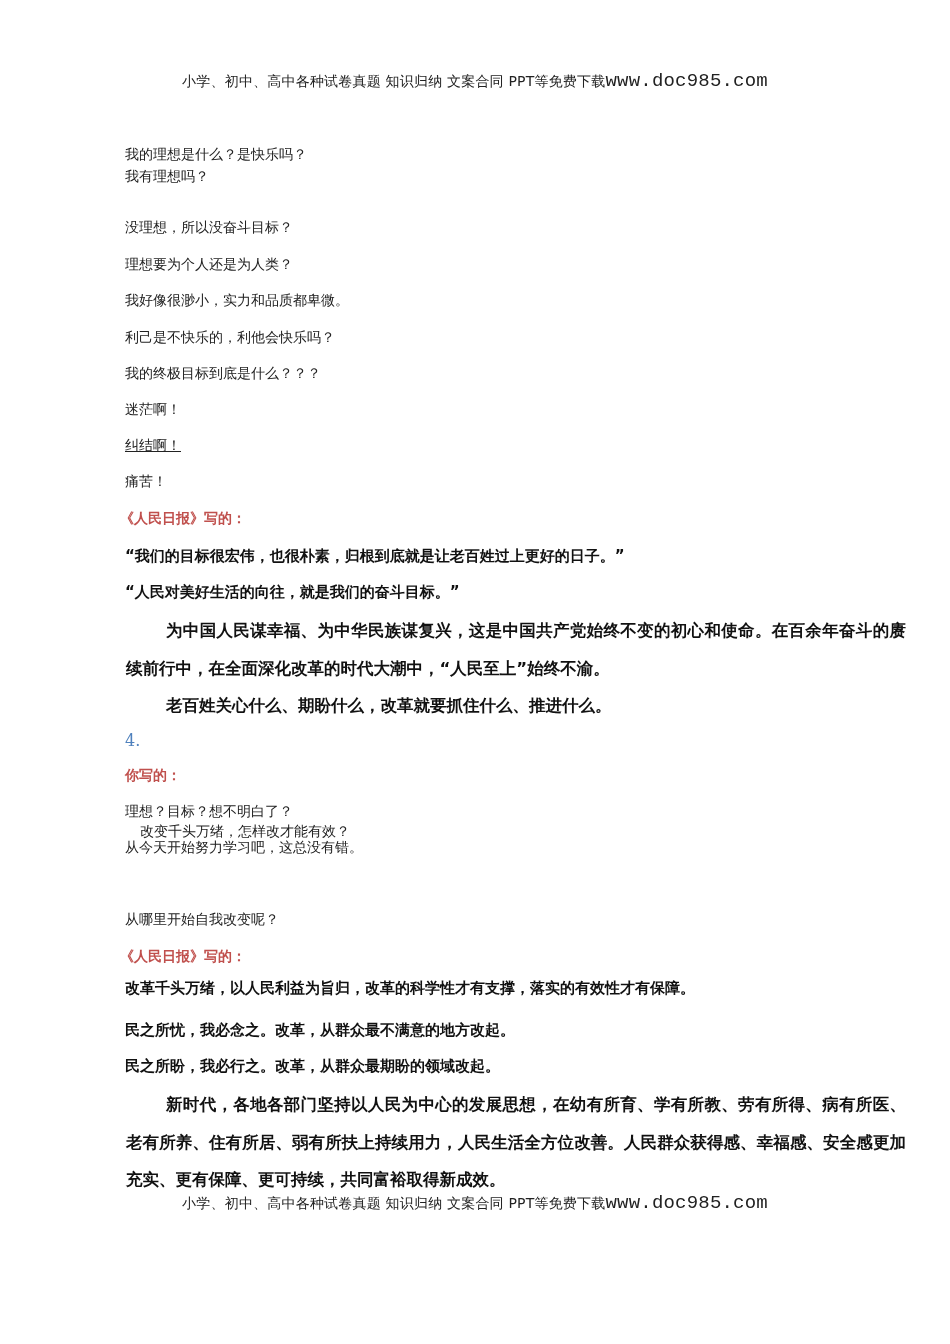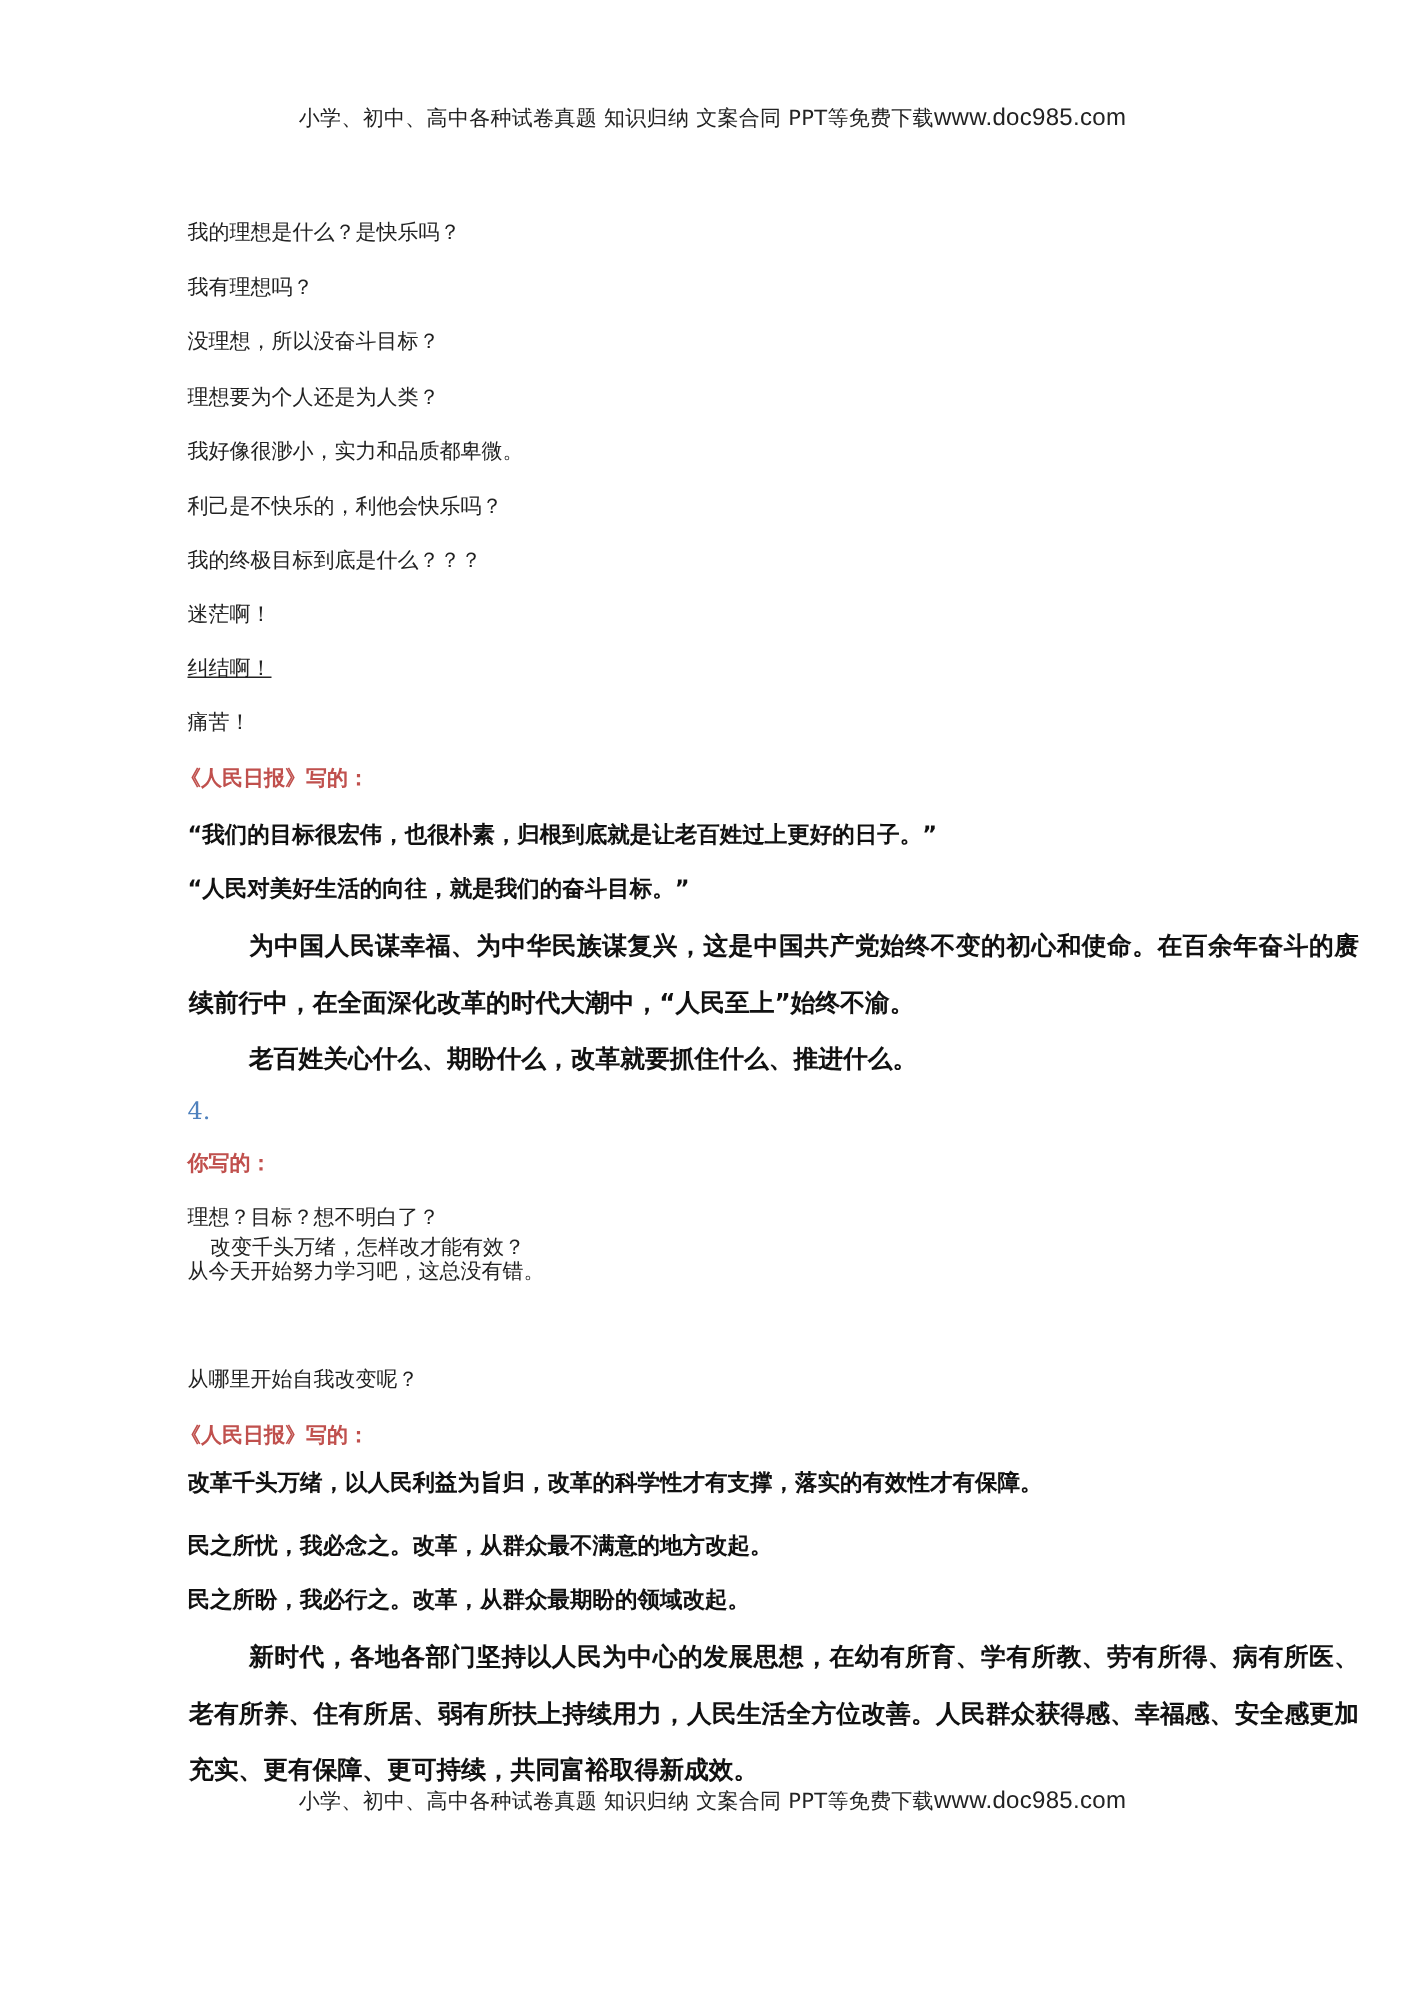--- a/index.html
+++ b/index.html
@@ -1,34 +1,34 @@
 <!DOCTYPE html>
 <html><head>
   <meta charset="utf-8">
   <style>
     html, body { margin:0; padding:0; background:#ffffff; }
     body { width:950px; height:1344px; position:relative; overflow:hidden; font-family:"DejaVu Serif", serif; color:#111; }
     .hdr { position:absolute; left:0; width:950px; text-align:center; font-size:14px; color:#222; font-family:"DejaVu Sans", sans-serif; letter-spacing:0.2px; }
-    .hdr .url { font-family:Liberation Sans, sans-serif; font-size:16px; }
+    .hdr .url { font-family:Liberation Mono, monospace; font-size:19px; }
     .line { position:absolute; left:125px; font-size:14px; white-space:nowrap; color:#222; }
     .line.bold { font-weight:bold; font-family:"DejaVu Sans", sans-serif; font-size:15px; color:#111; }
     .line.red { color:#c0504d; font-weight:bold; font-family:"DejaVu Sans", sans-serif; }
     .line.blue { color:#4f81bd; font-family:"DejaVu Serif", serif; font-size:16px; }
     .para { position:absolute; left:85px; width:780px; font-size:16.5px; font-weight:bold; font-family:"DejaVu Sans", sans-serif; line-height:37.5px; text-indent:40px; color:#111; text-align:justify;margin-left:41px; }
   </style>
 </head>
 <body>
 
 <div class="hdr" style="top:70px;">
   <span>小学、初中、高中各种试卷真题  知识归纳  文案合同  PPT等免费下载</span><span class="url">www.doc985.com</span>
 </div>
 
 <div>
   <div class="line" style="top:146px;">我的理想是什么？是快乐吗？</div>
-  <div class="line" style="top:183px;text-align:center;">我有理想吗？</div>
+  <div class="line" style="top:168px;text-align:center;">我有理想吗？</div>
   <div class="line" style="top:219px;">没理想，所以没奋斗目标？</div>
   <div class="line" style="top:256px;">理想要为个人还是为人类？</div>
   <div class="line" style="top:292px;">我好像很渺小，实力和品质都卑微。</div>
   <div class="line" style="top:329px;">利己是不快乐的，利他会快乐吗？</div>
   <div class="line" style="top:365px;">我的终极目标到底是什么？？？</div>
   <div class="line" style="top:401px;">迷茫啊！</div>
   <div class="line" style="top:437px;text-decoration:underline;">纠结啊！</div>
   <div class="line" style="top:473px;">痛苦！</div>
 
   <div class="line red" style="top:510px; left:120px;">《人民日报》写的：</div>

